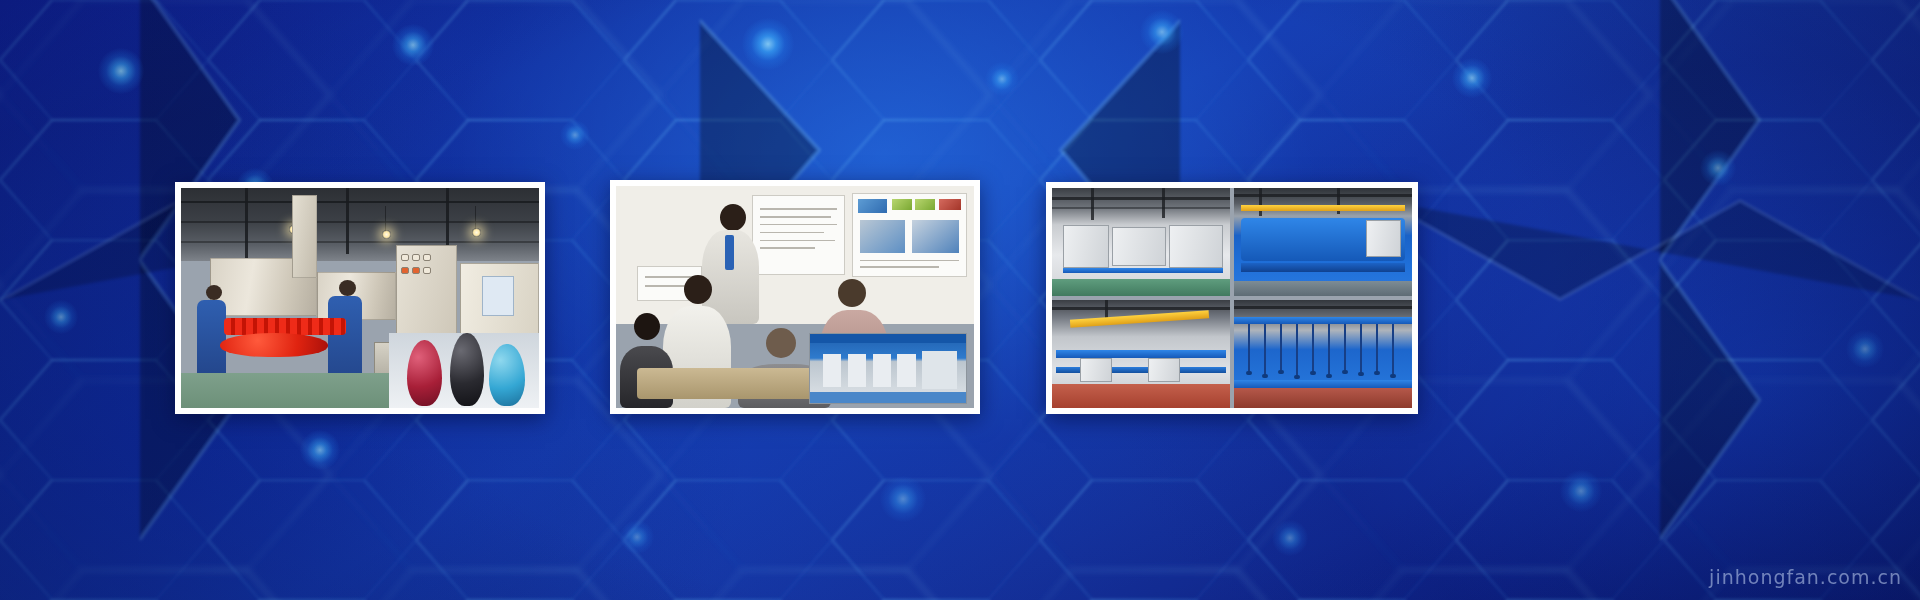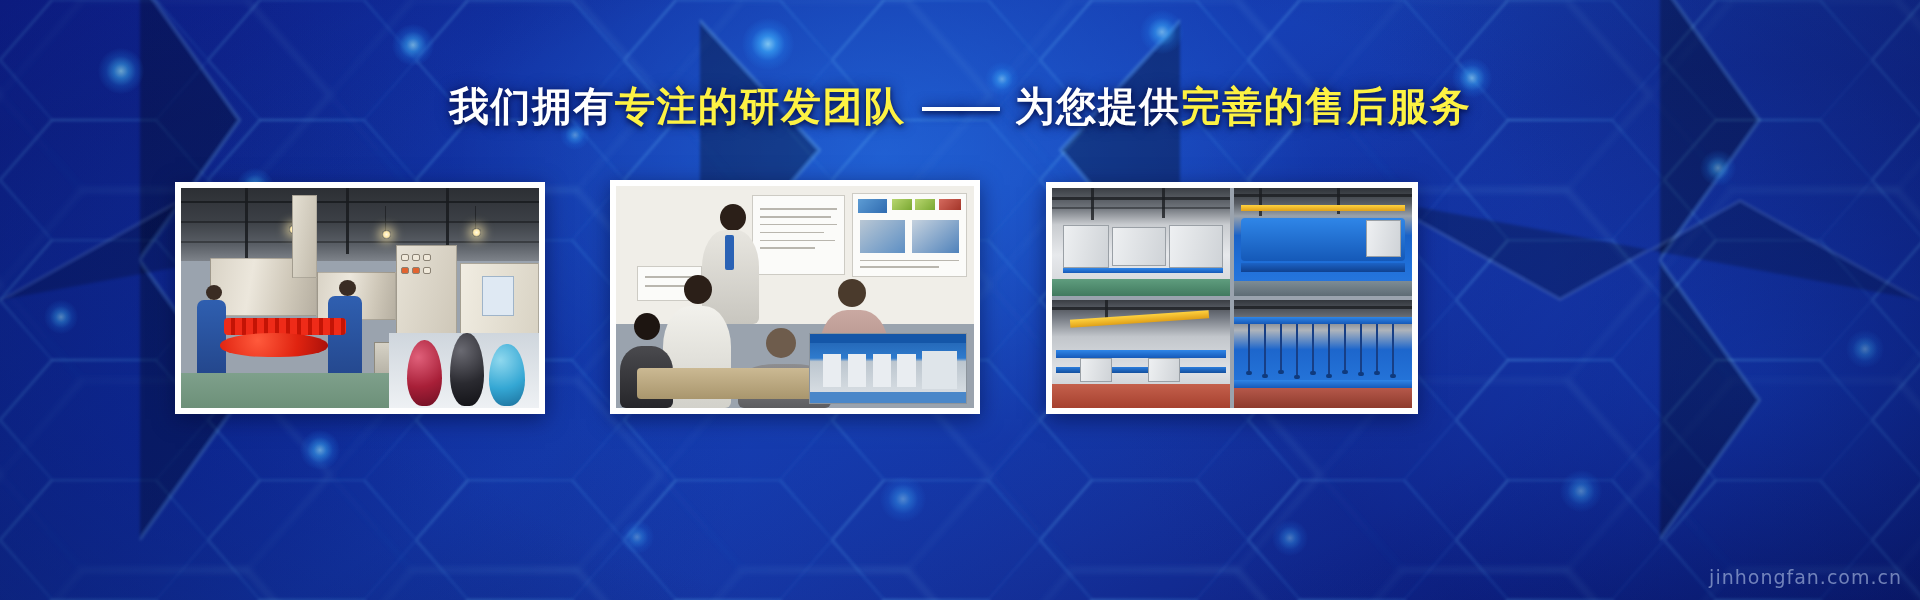--- a/index.html
+++ b/index.html
@@ -185,23 +185,20 @@
   <div class="glowdot" style="left:1452px;top:58px;  width:40px; height:40px; opacity:.72;"></div>
   <div class="glowdot" style="left:1700px;top:150px; width:36px; height:36px; opacity:.62;"></div>
   <div class="glowdot" style="left:1846px;top:330px; width:38px; height:38px; opacity:.58;"></div>
   <div class="glowdot" style="left:1560px;top:470px; width:42px; height:42px; opacity:.55;"></div>
   <div class="glowdot" style="left:880px; top:476px; width:46px; height:46px; opacity:.50;"></div>
   <div class="glowdot" style="left:620px; top:520px; width:34px; height:34px; opacity:.45;"></div>
   <div class="glowdot" style="left:1272px;top:520px; width:36px; height:36px; opacity:.45;"></div>
 
   <div class="vign"></div>
 
-  <h1 class="headline">
-    <span class="hl-w">我们拥有</span><span class="hl-y">专注的研发团队</span>&nbsp;<span class="hl-dash">——</span>&nbsp;<span class="hl-w">为您提供</span><span class="hl-y">完善的售后服务</span>
-  </h1>
 
   <div class="frame" id="frame1">
     <div class="photo p1">
       <div class="roof"></div>
       <div class="truss" style="left:0; top:6%;  width:100%; height:2px;"></div>
       <div class="truss" style="left:0; top:15%; width:100%; height:2px; opacity:.7;"></div>
       <div class="truss" style="left:0; top:24%; width:100%; height:2px; opacity:.55;"></div>
       <div class="truss" style="left:18%; top:0; width:3px; height:32%;"></div>
       <div class="truss" style="left:46%; top:0; width:3px; height:30%;"></div>
       <div class="truss" style="left:74%; top:0; width:3px; height:28%;"></div>

